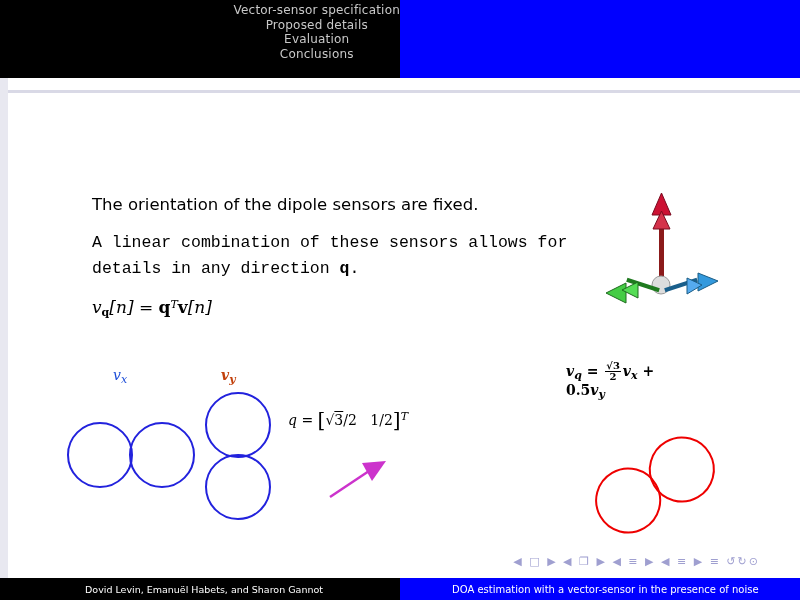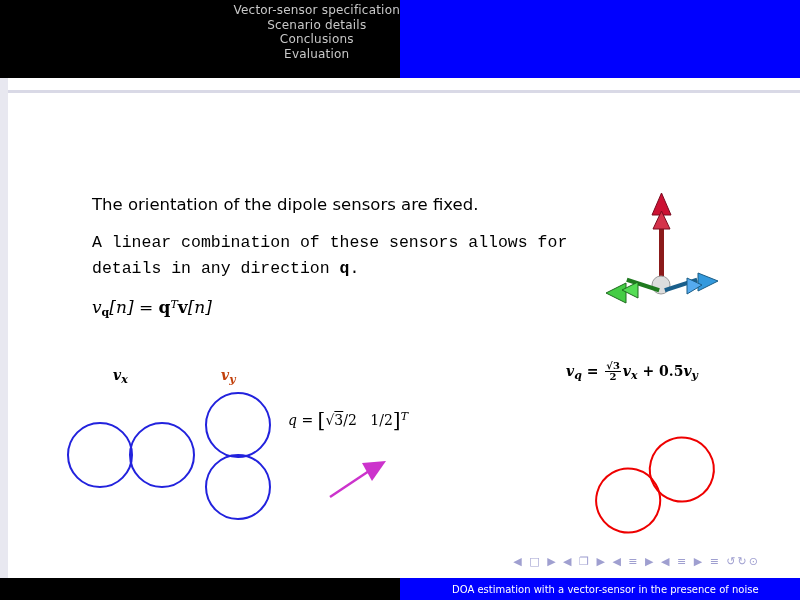--- a/index.html
+++ b/index.html
@@ -87,21 +87,20 @@
     background: #000000;
   }
 
   
   .content {
     position: absolute;
     left: 0;
     top: 95px;
     width: 688px;
     height: 470px;
-    padding-left: 34px;
   }
   .para {
     position: absolute;
     color: #000000;
     font-size: 16.5px;
     line-height: 26px;
     font-family: "DejaVu Sans", sans-serif;
   }
   .para1 { left: 92px; top: 97px; }
   .para2 { left: 92px; top: 135px; width: 500px; font-family: Liberation Mono, monospace; }
@@ -124,22 +123,22 @@
     vertical-align: 5px;
   }
 
   
   .lbl-vx {
     position: absolute;
     left: 113px;
     top: 272px;
     font-family: "DejaVu Serif", serif;
     font-size: 14px;
-    font-weight: bold;
-    color: #000000;
+    font-weight: normal;
+    color: #1d4ed8;
   }
   .lbl-vy {
     position: absolute;
     left: 221px;
     top: 272px;
     font-family: "DejaVu Serif", serif;
     font-size: 14px;
     font-weight: bold;
     color: #c2410c;
   }
@@ -219,23 +218,23 @@
 </head>
 <body>
 
 <div class="slide">
 
   <div class="header"></div>
   <div class="header-black"></div>
 
   <div class="nav">
     <div>Vector-sensor specification</div>
-    <div>Scenario details</div>
+    <div>Proposed details</div>
+    <div>Evaluation</div>
     <div>Conclusions</div>
-    <div>Evaluation</div>
   </div>
 
   <div class="header-rule"></div>
   <div class="header-rule-line"></div>
   <div class="side-strip"></div>
   <div class="side-strip-top"></div>
 
   <div class="content">
 
     <div class="para para1">The orientation of the dipole sensors are fixed.</div>
@@ -310,15 +309,16 @@
         <circle cx="106" cy="70" r="32" fill="none" stroke="#ee0000" stroke-width="2"></circle>
       </g>
     </svg>
 
   </div>
 
   <div class="navarrows">◀ □ ▶   ◀ ❐ ▶   ◀ ≡ ▶   ◀ ≡ ▶      ≡    ↺↻⊙</div>
 
   <div class="footer"></div>
   <div class="footer-right"></div>
+  <div class="footer-left-text">Dovid Levin, Emanuël Habets, and Sharon Gannot</div>
   <div class="footer-right-text">DOA estimation with a vector-sensor in the presence of noise</div>
 
 </div>
 
 </body></html>

